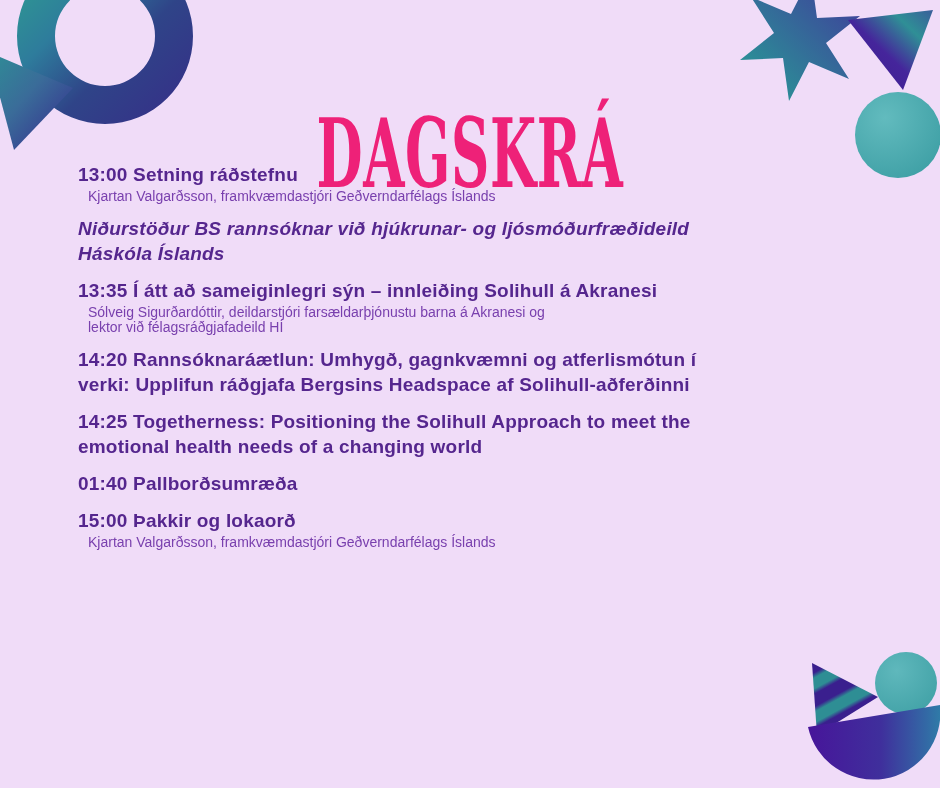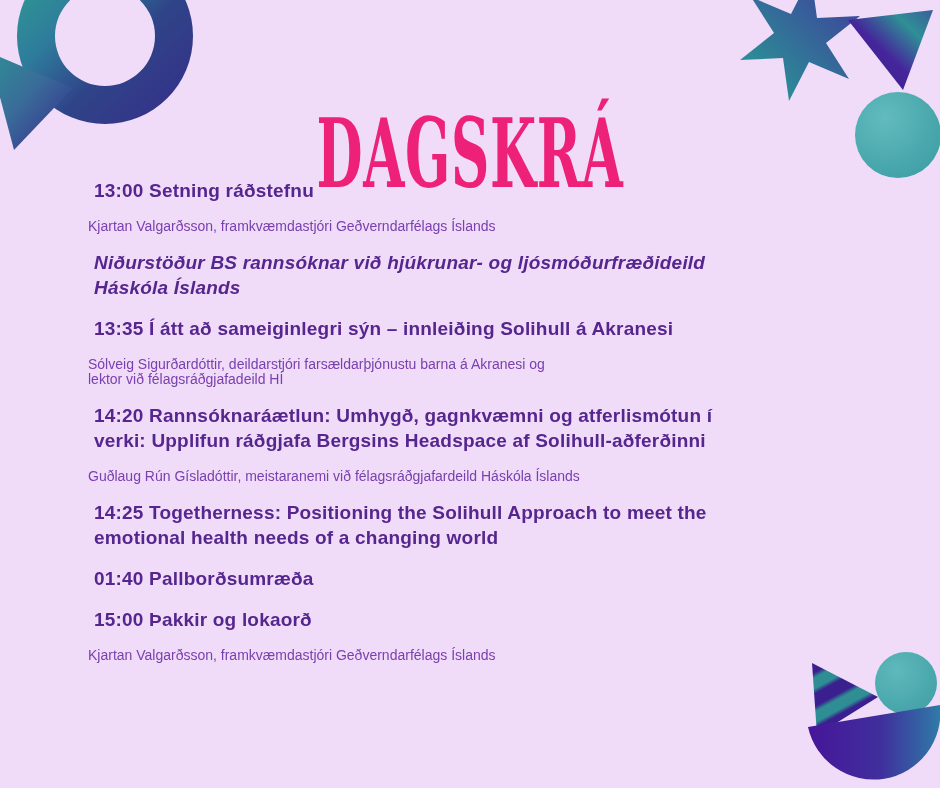--- a/index.html
+++ b/index.html
@@ -25,21 +25,21 @@
     transform:scaleX(0.56);
     transform-origin:center top;
     white-space:nowrap;
   }
 
   .content{
     position:absolute;left:78px;top:162px;width:810px;
   }
   .session{margin:0 0 12px 0;}
   .heading{
-    margin:16px;
+    margin:0;
     font-size:19px;
     font-weight:700;
     color:#55268E;
     line-height:25px;
     letter-spacing:0.2px;
     white-space:pre-line;
   }
   .heading.italic{font-style:italic;}
   .body{
     margin:2px 0 0 10px;
@@ -141,21 +141,20 @@
   <section class="session">
     <h2 class="heading">13:35 Í átt að sameiginlegri sýn – innleiðing Solihull á Akranesi</h2>
     <p class="body">Sólveig Sigurðardóttir, deildarstjóri farsældarþjónustu barna á Akranesi og
 lektor við félagsráðgjafadeild HÍ</p>
   </section>
 
 
   <section class="session">
     <h2 class="heading">14:20 Rannsóknaráætlun: Umhygð, gagnkvæmni og atferlismótun í
 verki: Upplifun ráðgjafa Bergsins Headspace af Solihull-aðferðinni</h2>
-    <p class="body">Guðlaug Rún Gísladóttir, meistaranemi við félagsráðgjafardeild Háskóla Íslands</p>
   </section>
 
   <section class="session">
     <h2 class="heading">14:25 Togetherness: Positioning the Solihull Approach to meet the
 emotional health needs of a changing world</h2>
   </section>
 
   <section class="session">
     <h2 class="heading">01:40 Pallborðsumræða</h2>
   </section>

